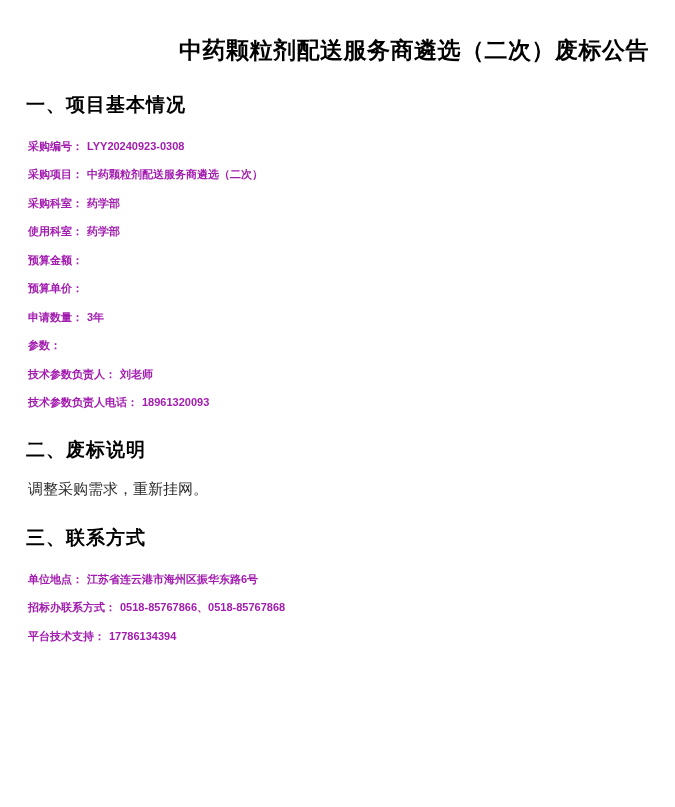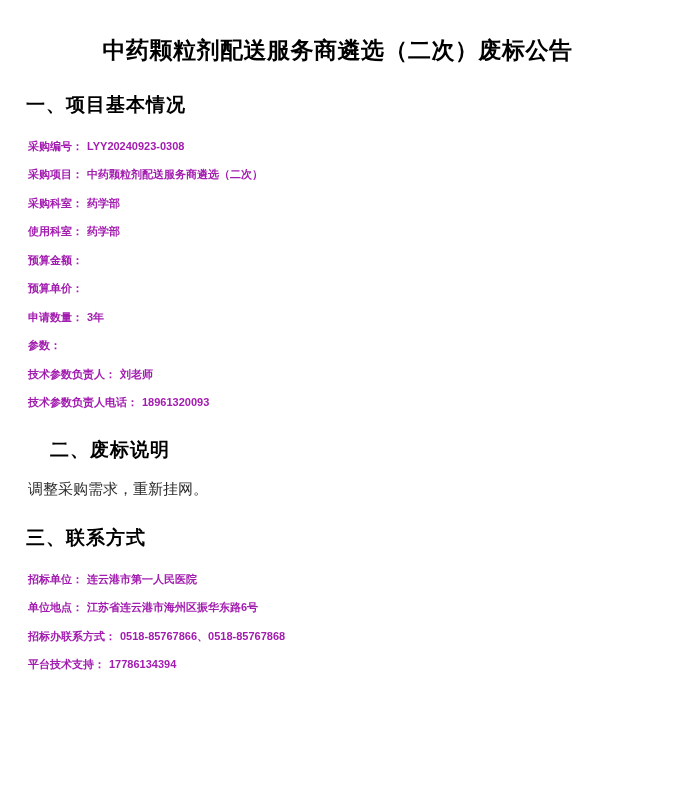--- a/index.html
+++ b/index.html
@@ -15,21 +15,21 @@
     overflow: hidden;
   }
   .page {
     width: 675px;
     height: 807px;
     box-sizing: border-box;
     padding: 28px 26px 0 26px;
     position: relative;
   }
   .doc-title {
-    text-align: center;
+    text-align: right;
     font-size: 23px;
     font-weight: bold;
     color: #000000;
     letter-spacing: 0.5px;
     margin: 8px 0 26px 0;
     line-height: 1.3;
   }
   .section-heading {
     font-size: 19px;
     font-weight: bold;
@@ -58,21 +58,20 @@
     text-align: center;
   }
   .para {
     font-size: 15px;
     color: #2b2b2b;
     line-height: 1.6;
     padding: 4px 0 4px 2px;
   }
   .sec2 .section-heading {
     margin-bottom: 10px;
-    margin-left: 24px;
   }
   .sec1 {
     margin-top: 16px;
   }
 </style>
 </head>
 <body>
 
 <div class="page">
 
@@ -133,24 +132,20 @@
   </div>
 
   <div class="section sec2">
     <div class="section-heading">二、废标说明</div>
     <div class="para">调整采购需求，重新挂网。</div>
   </div>
 
   <div class="section">
     <div class="section-heading">三、联系方式</div>
 
-    <div class="field-row">
-      <span class="field-label">招标单位：</span>
-      <span class="field-value">连云港市第一人民医院</span>
-    </div>
 
     <div class="field-row">
       <span class="field-label">单位地点：</span>
       <span class="field-value">江苏省连云港市海州区振华东路6号</span>
     </div>
 
     <div class="field-row">
       <span class="field-label">招标办联系方式：</span>
       <span class="field-value">0518-85767866、0518-85767868</span>
     </div>

